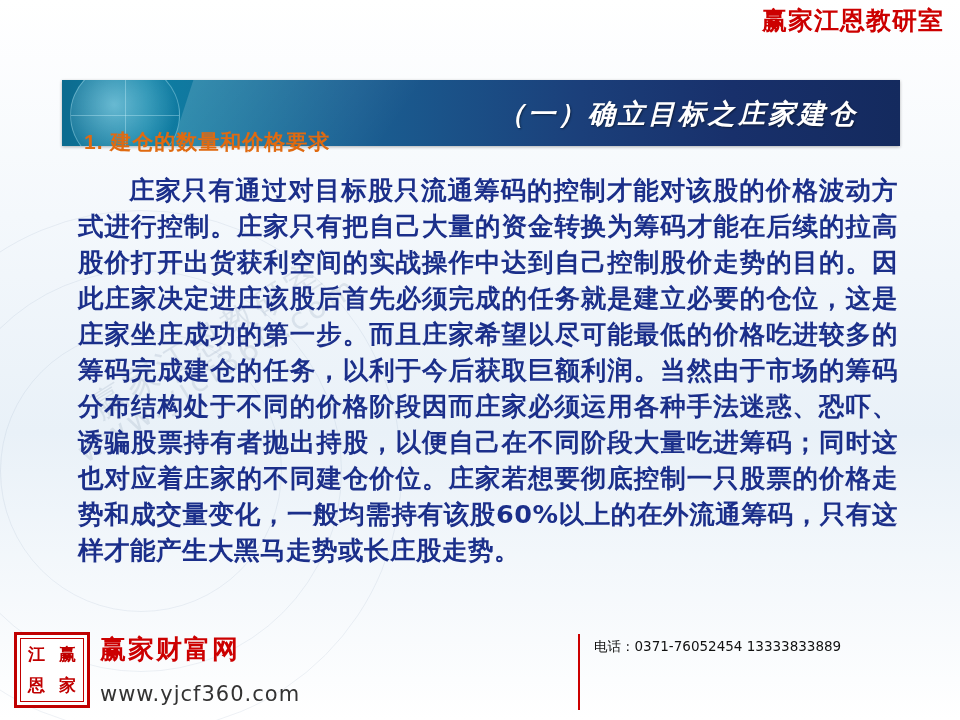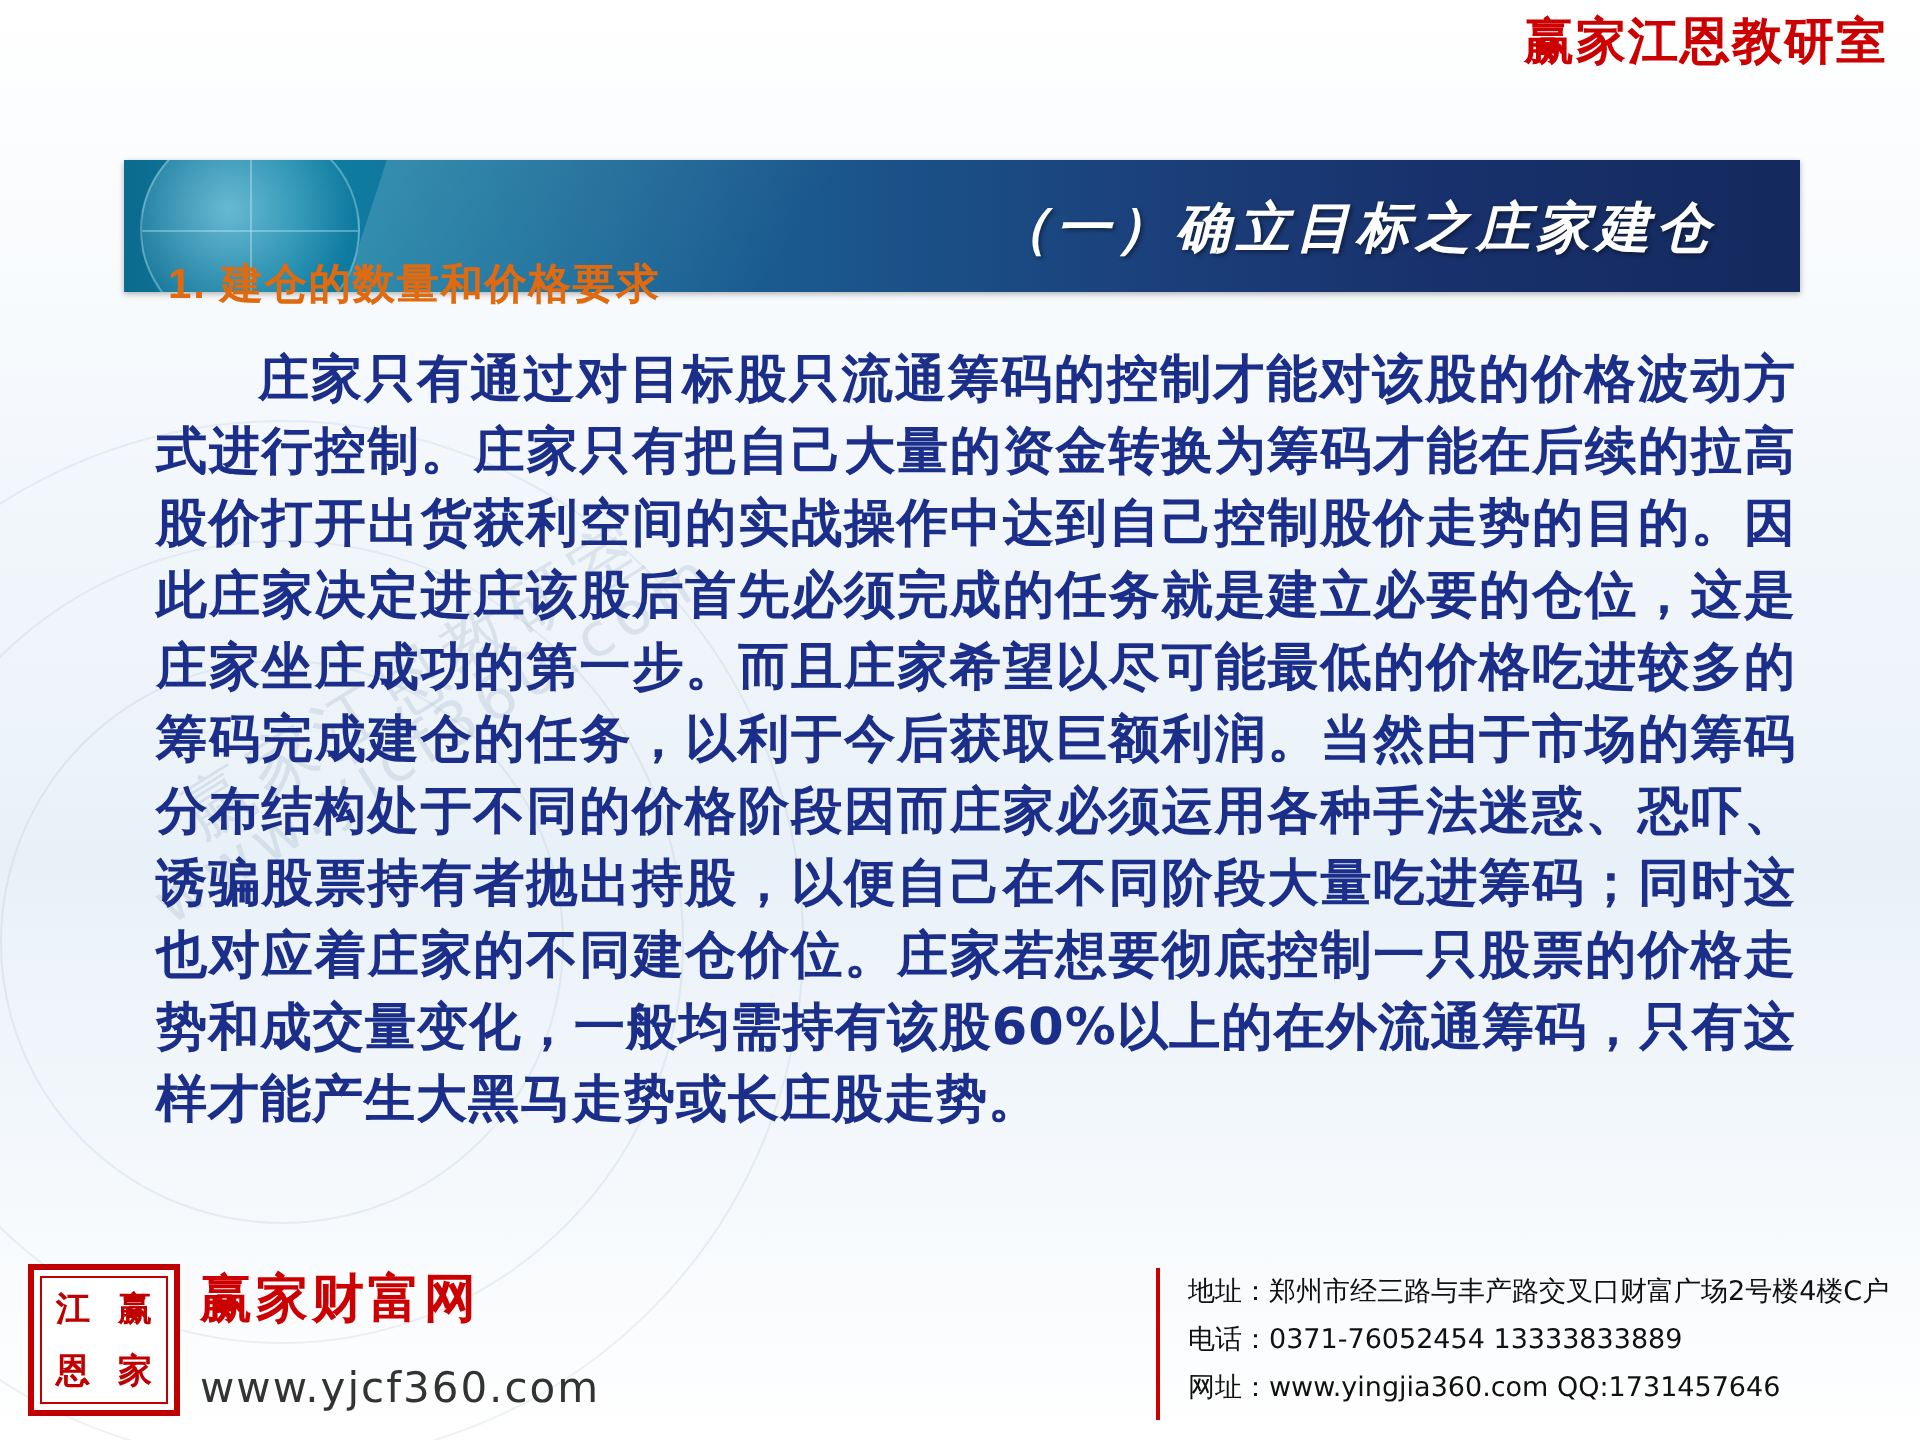--- a/index.html
+++ b/index.html
@@ -251,19 +251,17 @@
         <span>江</span>
         <span>赢</span>
         <span>恩</span>
         <span>家</span>
       </div>
     </div>
     <div class="brand-bottom">赢家财富网</div>
     <div class="brand-url">www.yjcf360.com</div>
 
     <div class="contact-box">
-      <div class="contact-line">地址：郑州市经三路与丰产路交叉口财富广场2号楼4楼C户</div>
       <div class="contact-line">电话：0371-76052454 13333833889</div>
-      <div class="contact-line">网址：www.yingjia360.com  QQ:1731457646</div>
     </div>
   </div>
 
 </div>
 
 </body></html>

